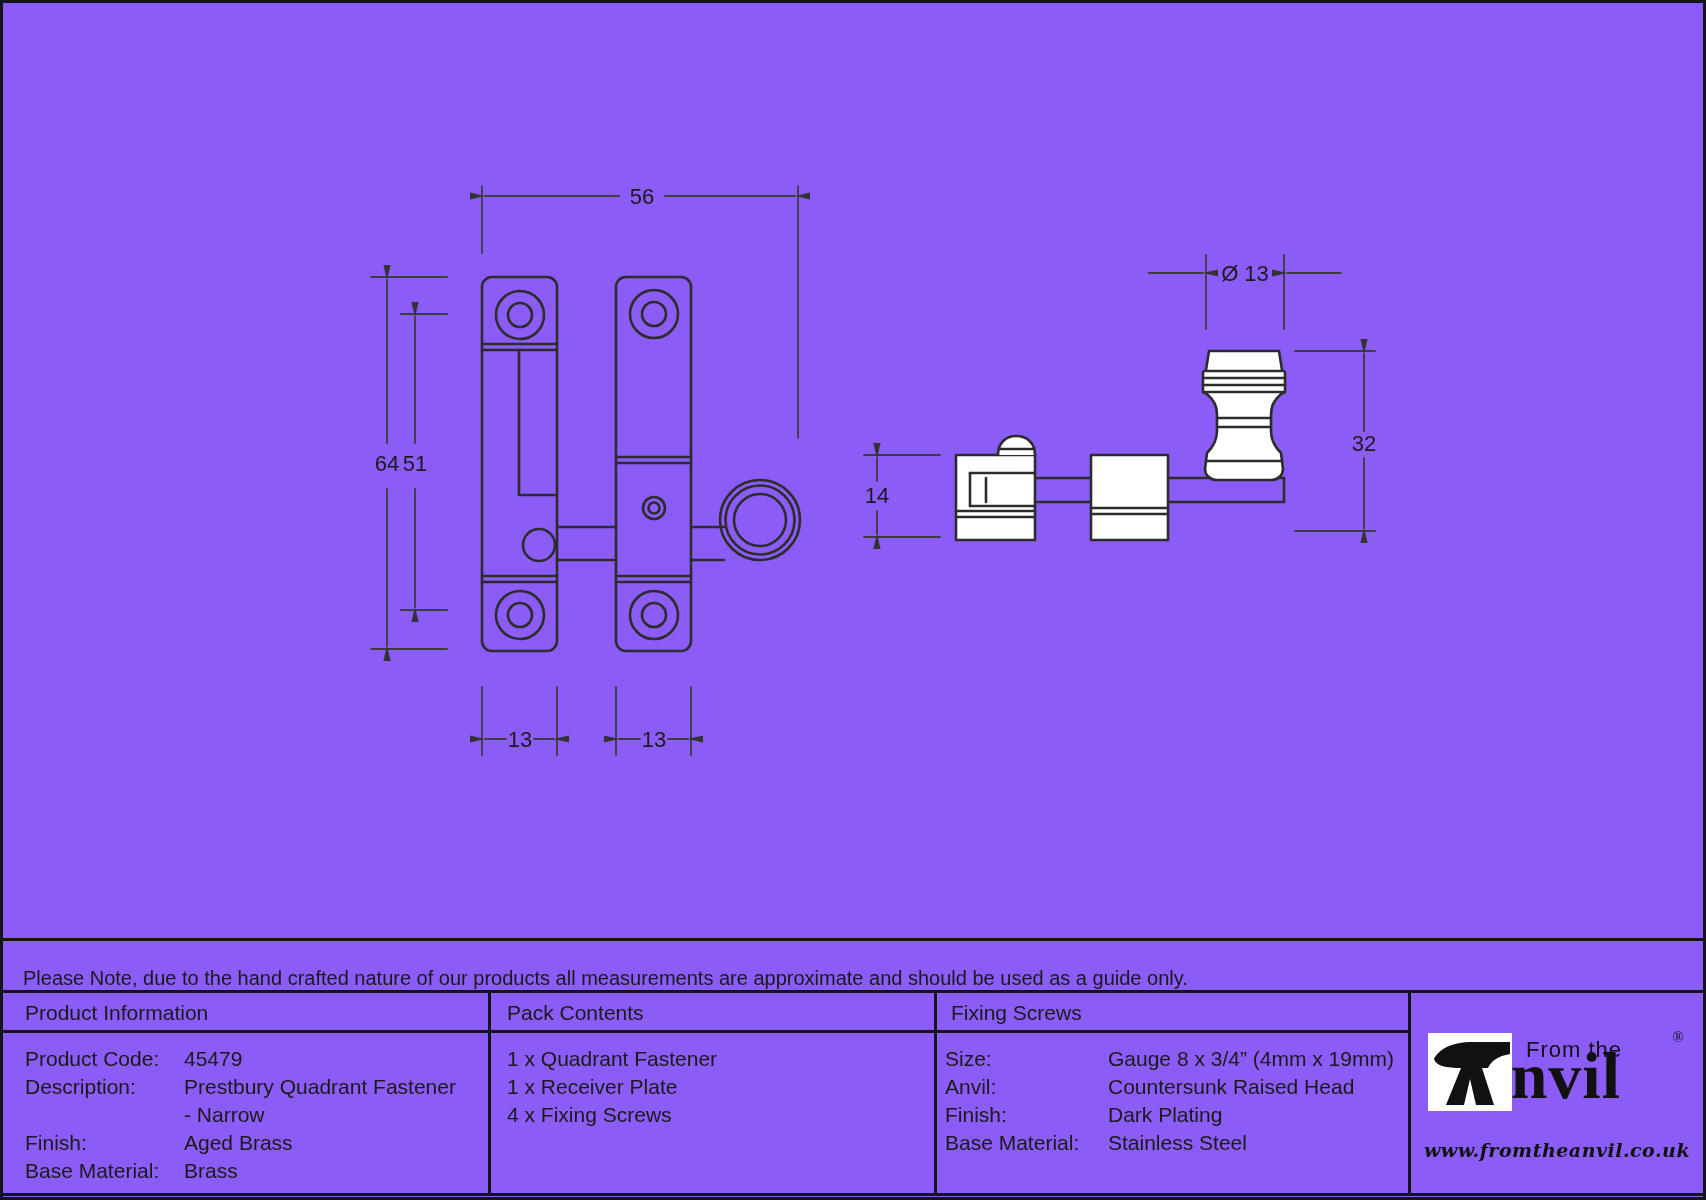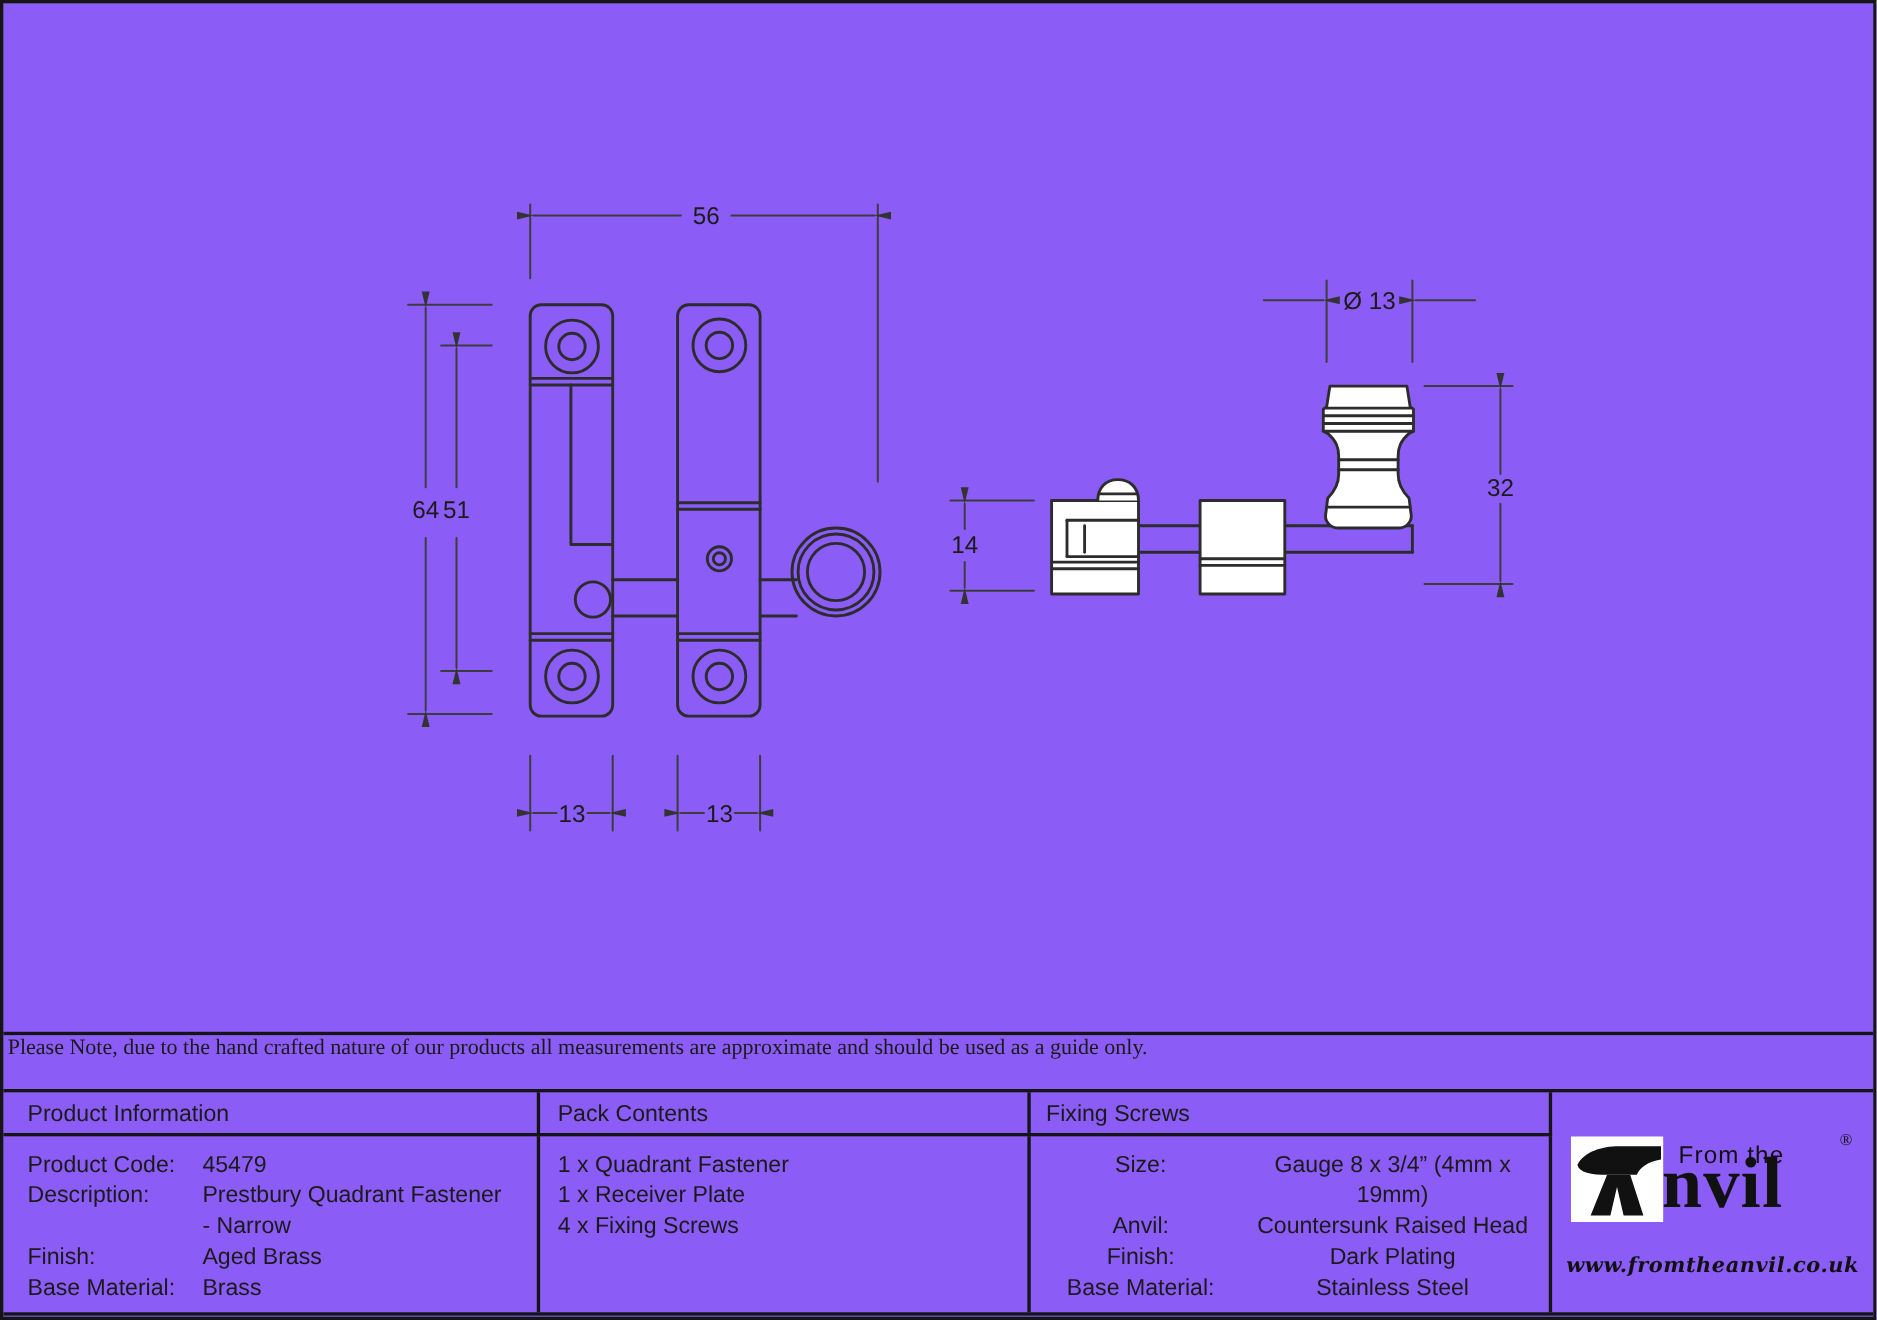--- a/index.html
+++ b/index.html
@@ -15,44 +15,43 @@
   }
   svg text{
     font-family:"Liberation Sans",sans-serif;
     font-size:22px;
     fill:#1b1b1b;
   }
   .note-row{
     position:absolute;left:0;top:935px;width:1700px;height:55px;
     border-top:3px solid #151515;border-bottom:3px solid #151515;
     box-sizing:border-box;
-    display:flex;align-items:flex-start;
-    padding-left:4px;
+    display:flex;align-items:flex-end;
+    padding-left:20px;
     font-size:20px;
-    font-family:Liberation Serif, serif;
   }
   .cell{
     position:absolute;
     box-sizing:border-box;
     border-right:3px solid #151515;
     overflow:hidden;
   }
   .hcell{top:990px;height:40px;font-size:21px;display:flex;align-items:center;}
   .bcell{top:1030px;height:160px;font-size:21px;line-height:28px;}
   #h1,#b1{left:0;width:488px;}
   #h2,#b2{left:488px;width:446px;}
-  #h3,#b3{left:934px;width:474px;text-align:center;}
+  #h3,#b3{left:934px;width:474px;}
   #h1{padding-left:22px;}
   #h2{padding-left:16px;}
   #h3{padding-left:14px;}
   .hborder{position:absolute;left:0;top:1027px;width:1408px;height:3px;background:#151515;}
   .tbottom{position:absolute;left:0;top:1190px;width:1700px;height:3px;background:#151515;}
   .kv{display:grid;padding:12px 0 0 22px;column-gap:11px;}
   .kv1{grid-template-columns:148px auto;}
-  .kv3{grid-template-columns:152px auto;padding-left:24px;}
+  .kv3{grid-template-columns:152px auto;padding-left:8px;}
   .list{padding:12px 0 0 16px;}
   .logo-cell{
     position:absolute;left:1408px;top:990px;width:292px;height:200px;
     display:flex;flex-direction:column;align-items:center;justify-content:center;
   }
   .logo-block{position:relative;width:246px;height:112px;}
   .logo-name{
     position:absolute;left:28px;top:18px;
     font-family:"Liberation Serif",serif;
     font-weight:700;font-size:66px;line-height:66px;

